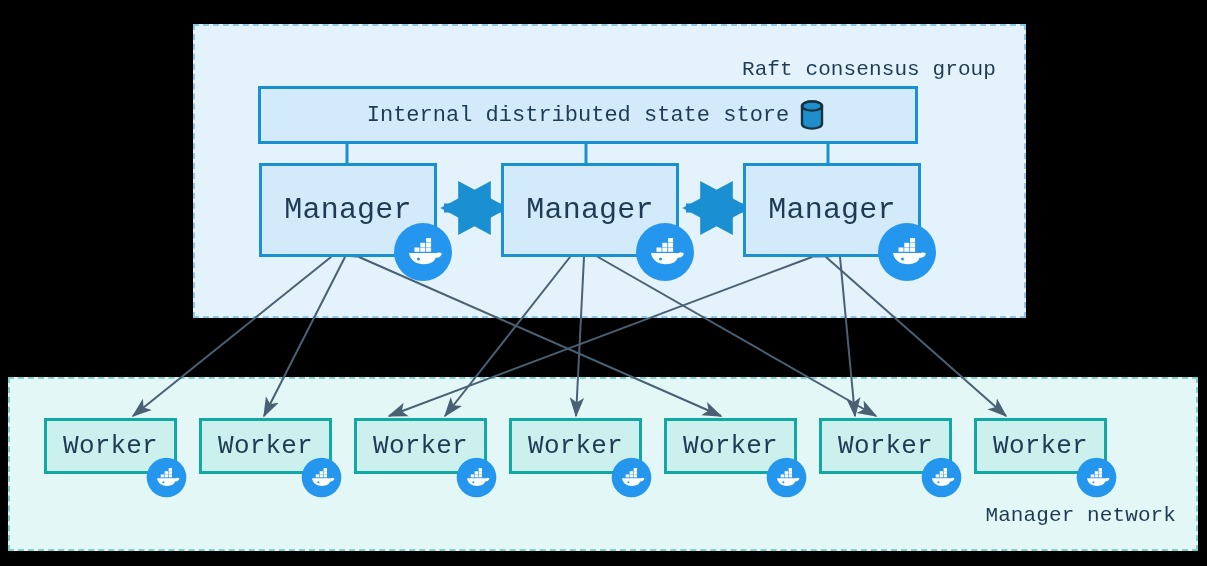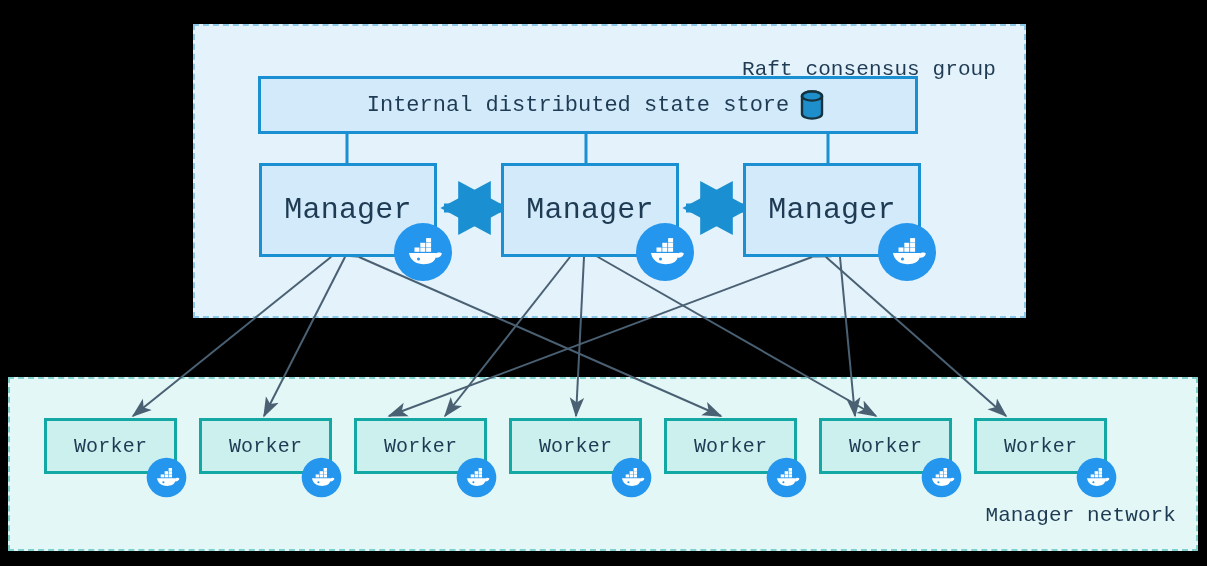--- a/index.html
+++ b/index.html
@@ -93,21 +93,21 @@
   }
   .manager-box {
     border: 3px solid #1a8fd1;
     background: #d2eaf9;
   }
   .worker-box {
     border: 3px solid #13a8a4;
     background: #ccf0ee;
   }
   .worker-box .node-label {
-    font-size: 20px;
+    font-size: 26px;
   }
 
   
   .docker-badge {
     position: absolute;
     z-index: 6;
     pointer-events: none;
   }
   .docker-badge svg { display: block; }
 
@@ -165,21 +165,21 @@
       <line x1="570" y1="257" x2="445" y2="416"></line>
       <line x1="584" y1="257" x2="576" y2="416"></line>
       <line x1="598" y1="257" x2="876" y2="416"></line>
 
       <line x1="812" y1="257" x2="389" y2="416"></line>
       <line x1="826" y1="257" x2="1006" y2="416"></line>
       <line x1="840" y1="257" x2="855" y2="416"></line>
     </g>
   </svg>
 
-  <div class="node store-box" id="store-box" style="left:258px; top:76px; width:660px; height:58px;padding-left:16px;">
+  <div class="node store-box" id="store-box" style="left:258px; top:86px; width:660px; height:58px;padding-left:16px;">
     <span class="store-label">Internal distributed state store</span>
     <span class="db-icon">
       <svg width="26" height="32" viewBox="0 0 26 32">
         <ellipse cx="13" cy="7" rx="10" ry="4.6" fill="#1f8fcc" stroke="#17323f" stroke-width="2.4"></ellipse>
         <path d="M3,7 L3,25 A10,4.6 0 0 0 23,25 L23,7" fill="#1f8fcc" stroke="#17323f" stroke-width="2.4"></path>
         <ellipse cx="13" cy="7" rx="10" ry="4.6" fill="none" stroke="#17323f" stroke-width="2.4"></ellipse>
       </svg>
     </span>
   </div>
 

